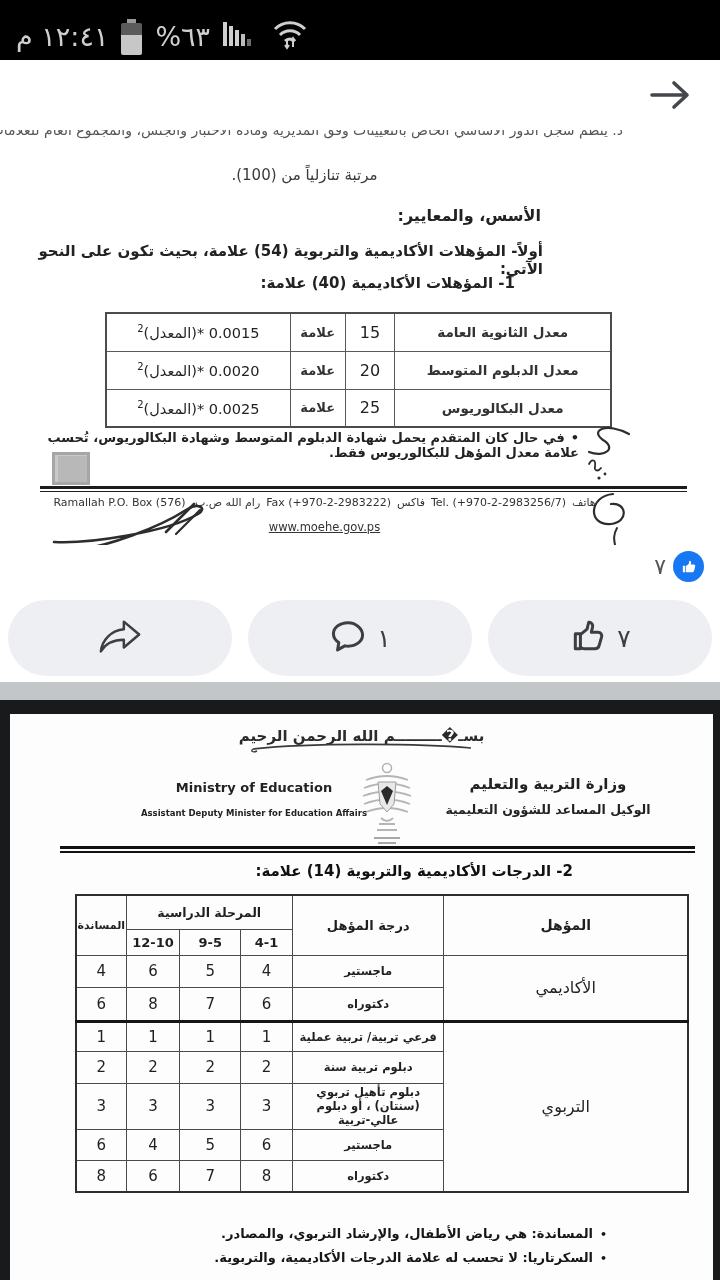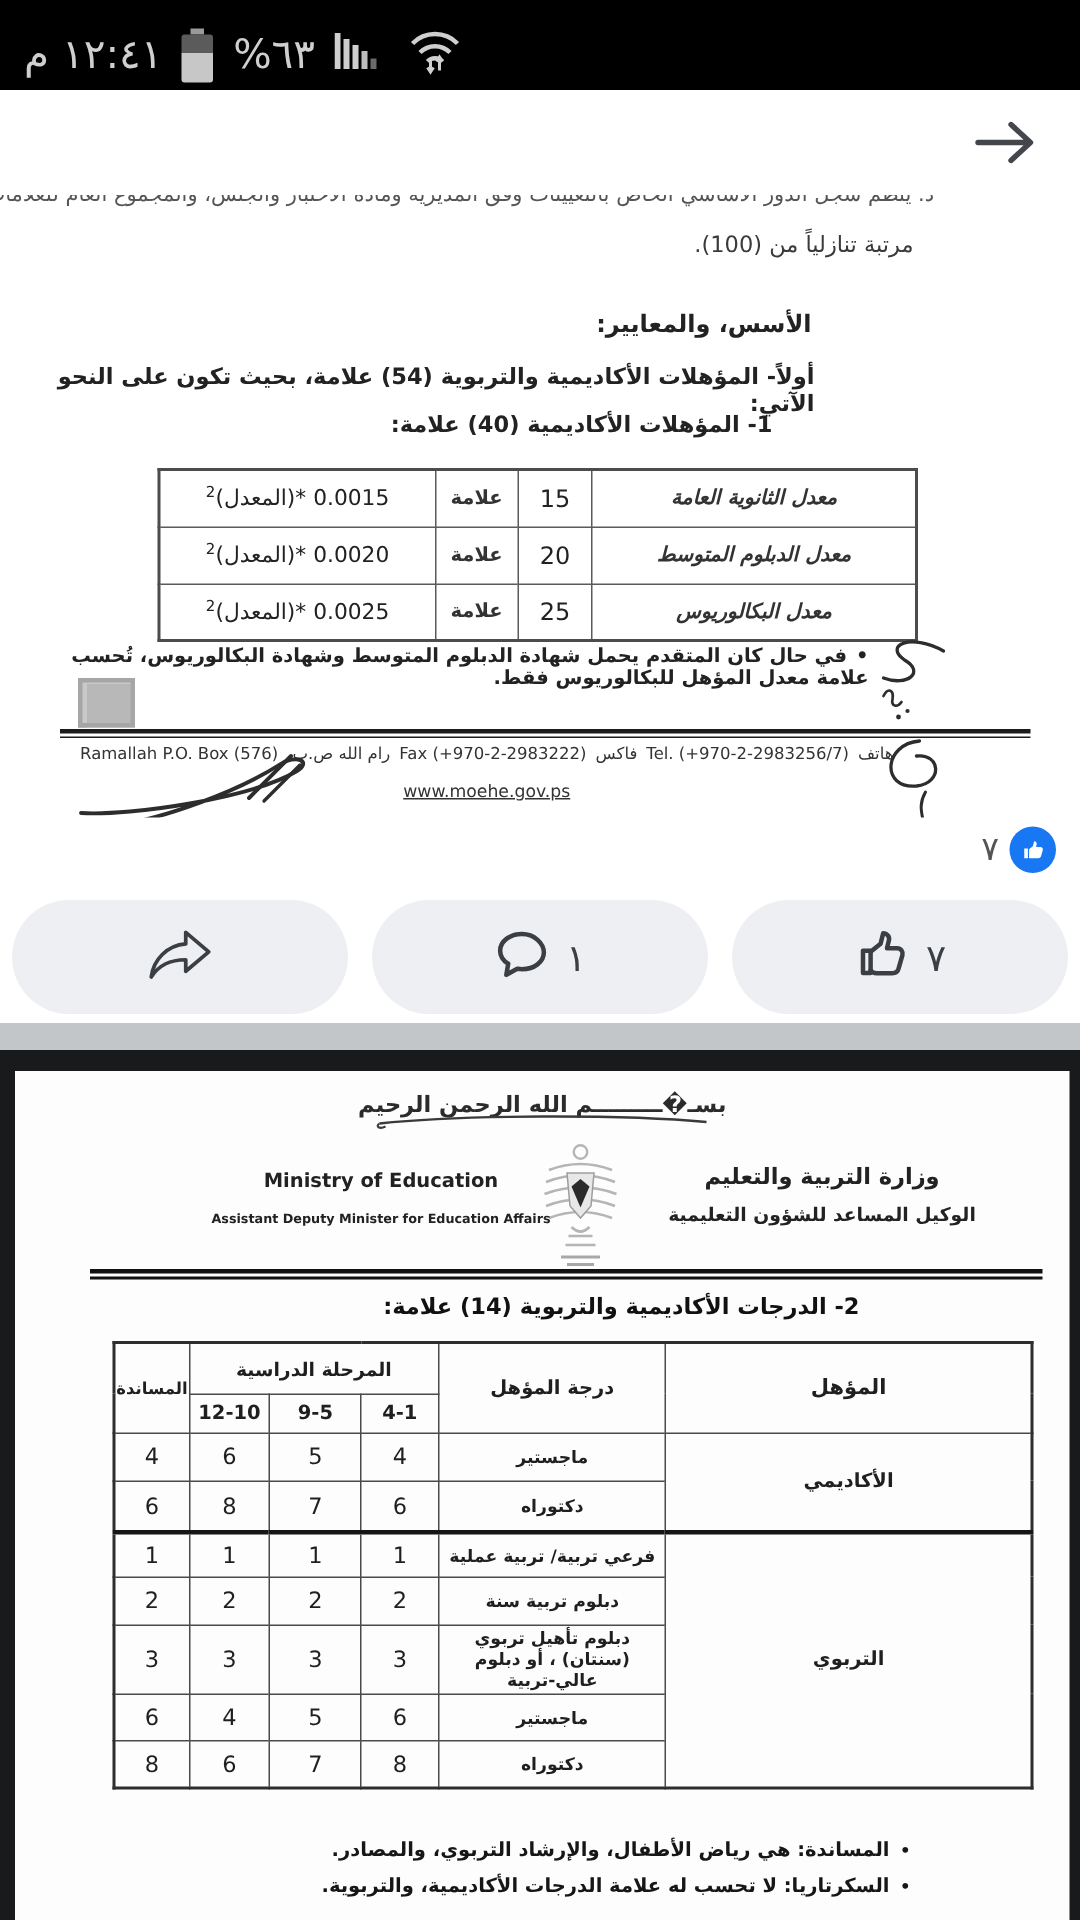--- a/index.html
+++ b/index.html
@@ -20,30 +20,30 @@
 
   
   .appheader { position:absolute; top:60px; left:0; width:720px; height:70px; background:#fff; }
   .back-btn { position:absolute; top:14px; right:28px; width:44px; height:42px; cursor:pointer; }
 
   
   .doc1 { position:absolute; top:130px; left:0; width:649px; height:415px; background:#fff;
           color:#3a3a3a; }
   .d1-clip { position:absolute; top:0; left:0; right:0; height:21px; overflow:hidden; }
   .d1-line1 { margin-top:-8px; padding:0 26px 0 10px; font-size:14px; color:#555; text-align:right; white-space:nowrap; }
-  .d1-line2 { position:absolute; top:24px; left:0; right:40px; font-size:15px; }
+  .d1-line2 { position:absolute; top:36px; left:0; right:40px; text-align:center; font-size:15px; }
   .d1-basis { position:absolute; top:76px; right:108px; font-size:16px; font-weight:bold; color:#222; }
   .d1-first { position:absolute; top:112px; right:106px; font-size:15px; font-weight:bold; color:#222; }
   .d1-sub   { position:absolute; top:144px; right:134px; font-size:15px; font-weight:bold; color:#222; }
 
   table.t1 { position:absolute; top:182px; left:105px; width:507px; border-collapse:collapse;
              direction:rtl; }
   table.t1 td { border:1px solid #5a5a5a; height:38px; text-align:center; vertical-align:middle; }
   table.t1 { border:2px solid #4c4c4c; }
-  .t1-name { width:217px; font-size:13.5px; font-weight:bold; color:#333;font-style:italic; }
+  .t1-name { width:217px; font-size:13.5px; font-weight:bold; color:#333; }
   .t1-pts  { width:50px;  font-size:16px; color:#222; }
   .t1-unit { width:55px;  font-size:13px; font-weight:bold; color:#333; }
   .t1-frm  { width:185px; font-size:14.5px; color:#222; direction:ltr; }
   .t1-frm sup { font-size:10px; }
   .t1-frm .coef { letter-spacing:.5px; }
 
   .d1-note { position:absolute; top:300px; right:70px; left:40px; text-align:right;
              font-size:13px; font-weight:bold; color:#222; }
   .d1-note .blt { margin-left:6px; }
 
@@ -106,21 +106,21 @@
                              color:#1f1f1f; }
   table.t2 th { font-weight:bold; }
   .c-qual { width:245px; font-size:14px; }
   .c-deg  { width:152px; font-size:13px; }
   .c-s1 { width:52px; } .c-s2 { width:61px; } .c-s3 { width:54px; }
   .c-sup { width:50px; font-size:11px; }
   .th-stage { font-size:12.5px; height:34px; }
   .th-sub { font-size:13px; height:26px; }
   td.deg { font-size:11.5px; font-weight:bold; padding:0 6px; }
   td.num { font-size:15px; }
-  td.grp { font-size:13px; font-weight:bold;margin-top:12px; }
+  td.grp { font-size:16px; font-weight:normal;margin-top:12px; }
   tr.r1 td { height:32px; } tr.r2 td { height:34px; } tr.r3 td { height:30px; }
   tr.r4 td { height:32px; } tr.r5 td { height:46px; } tr.r6 td { height:31px; }
   tr.r7 td { height:32px; }
   tr.thick td { border-top:3px solid #161616; }
 
   .d2-notes { position:absolute; top:512px; right:106px; left:30px; text-align:right; }
   .d2-notes .nline { font-size:13px; font-weight:bold; color:#161616; margin-bottom:9px; }
   .d2-notes .blt { margin-left:7px; font-size:11px; }
 </style>
 </head>

